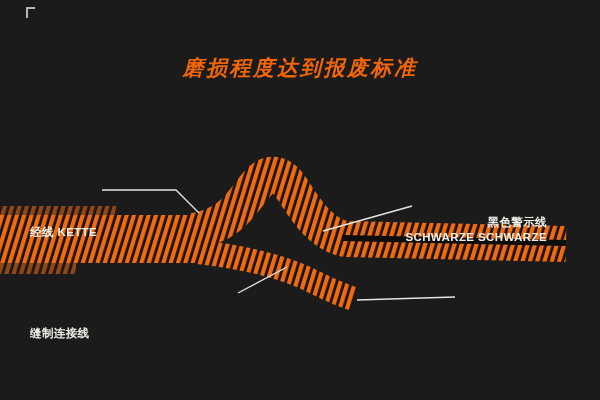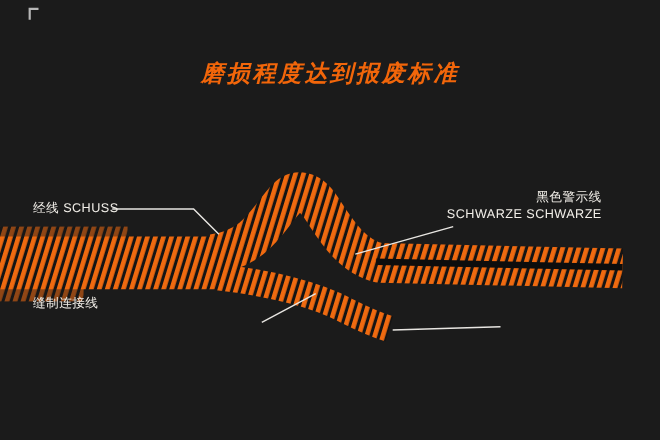--- a/index.html
+++ b/index.html
@@ -18,22 +18,22 @@
   }
   .diagram-svg{position:absolute;left:0;top:0;}
   .title{
     position:absolute;left:0;top:52px;width:600px;
     text-align:center;color:var(--title-orange);
     font-size:21px;font-weight:900;font-style:italic;
     letter-spacing:2.5px;line-height:31px;
   }
   .label{
     position:absolute;color:var(--text-white);
-    font-size:11.5px;font-weight:400;letter-spacing:.4px;
-    line-height:15px;white-space:nowrap;
+    font-size:11.5px;font-weight:700;letter-spacing:.4px;
+    line-height:15px;white-space:nowrap;margin-top:42px;
   }
   .label.right{text-align:right;}
   .corner-mark{
     position:absolute;left:26px;top:7px;width:7px;height:9px;
     border-left:2px solid rgba(255,255,255,.85);
     border-top:2px solid rgba(255,255,255,.85);
     opacity:.8;
   }
 </style>
 </head>
@@ -67,26 +67,26 @@
     <path d="M 198,252 C 245,257 288,268 314,282 C 332,291 344,296 354,299" fill="none" stroke="url(#weave)" stroke-width="24" stroke-linejoin="round"></path>
 
     <polyline points="102,190 176,190 199,213" fill="none" stroke="#e8e6e2" stroke-width="1.3"></polyline>
     <line x1="412" y1="206" x2="323" y2="231" stroke="#e8e6e2" stroke-width="1.3"></line>
     <line x1="238" y1="293" x2="287" y2="267" stroke="#e8e6e2" stroke-width="1.3"></line>
     <line x1="455" y1="297" x2="357" y2="300" stroke="#e8e6e2" stroke-width="1.3"></line>
   </svg>
 
   <div class="label" style="left:30px;top:183px">
     <span>经线</span>
-    <span>SCHUSS</span>
+    <span>KETTE</span>
   </div>
 
   <div class="label right" style="right:53px;top:173px">
     <div>黑色警示线</div>
     <div>SCHWARZE SCHWARZE</div>
   </div>
 
-  <div class="label" style="left:30px;top:269px">
+  <div class="label" style="left:30px;top:284px">
     <div>缝制连接线</div>
   </div>
 
 
 </div>
 
 </body></html>

